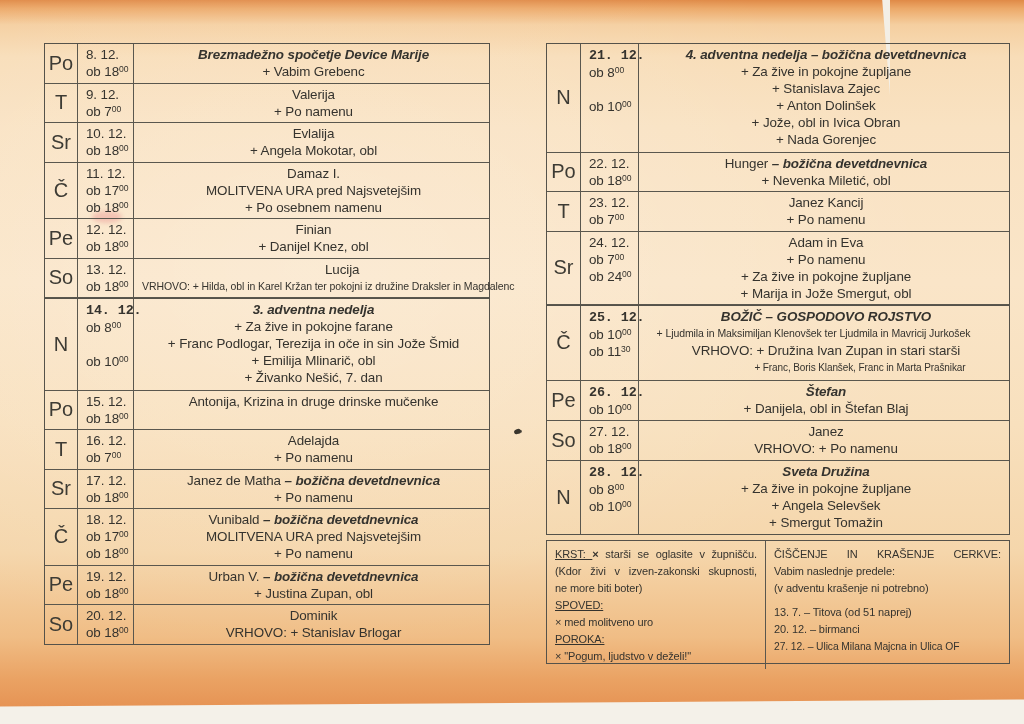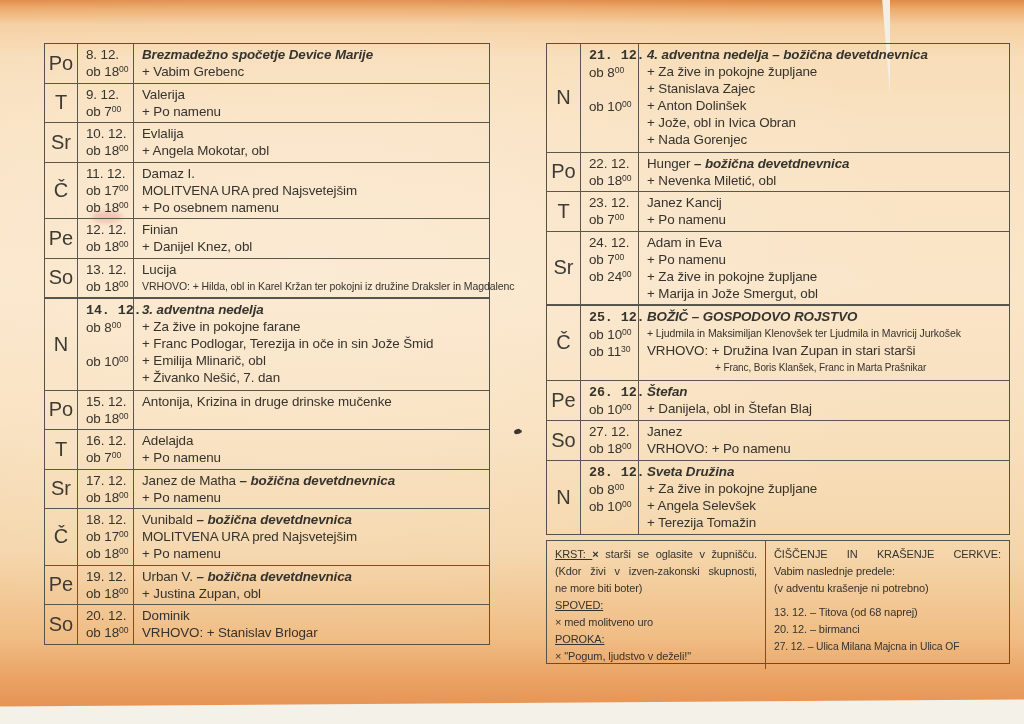--- a/index.html
+++ b/index.html
@@ -47,21 +47,21 @@
   .row:last-child{border-bottom:none;}
   .sched.left  .row{grid-template-columns:33px 56px 1fr;}
   .sched.right .row{grid-template-columns:34px 58px 1fr;}
   .row.thick{border-top:1px solid #55524a;}
   .cell{padding:2px 0 2.5px 0;}
   .day{
     display:flex;align-items:center;justify-content:center;
     border-right:1px solid #5a574e;font-size:20px;color:#3d3b34;
   }
   .datec{border-right:1px solid #5a574e;padding-left:8px;padding-right:10px;}
-  .descc{padding-left:8px;padding-right:4px;}
+  .descc{padding-left:8px;padding-right:4px;text-align:center;}
   .dline{line-height:17px;font-size:13.4px;white-space:nowrap;letter-spacing:-0.1px;}
   .dline .b{font-weight:bold;font-family:Liberation Mono, monospace;}
   sup.sup{font-size:8.6px;line-height:0;vertical-align:4px;letter-spacing:0;}
   .it{}
   .bi{font-style:italic;font-weight:bold;}
   .sm{font-size:11.3px;transform:scaleX(0.93);transform-origin:left center;}
   .ind{padding-left:68px;font-size:10px;}
   
   .infobox{
     position:absolute;left:546px;top:540px;width:462px;height:122px;
@@ -382,38 +382,38 @@
         <div class="cell datec">
           <div class="dline"><span class="b">28. 12.</span></div>
           <div class="dline"><span>ob 8</span><sup class="sup">00</sup></div>
           <div class="dline"><span>ob 10</span><sup class="sup">00</sup></div>
           <div class="dline">&nbsp;</div>
         </div>
         <div class="cell descc">
           <div class="dline"><span class="bi">Sveta Družina</span></div>
           <div class="dline"><span>+ Za žive in pokojne župljane</span></div>
           <div class="dline"><span>+ Angela Selevšek</span></div>
-          <div class="dline"><span>+ Terezija Tomažin</span></div>
+          <div class="dline"><span>+ Smergut Tomažin</span></div>
         </div>
       </div>
     </div>
 
   <div class="infobox">
     <div class="ib l" id="info-left">
         <div class="iline just"><span class="u">KRST: </span><span class="x">× </span><span>starši se oglasite v župnišču.</span></div>
         <div class="iline just"><span>(Kdor živi v izven-zakonski skupnosti,</span></div>
         <div class="iline"><span>ne more biti boter)</span></div>
         <div class="iline"><span class="u">SPOVED:</span></div>
         <div class="iline"><span>× med molitveno uro</span></div>
         <div class="iline"><span class="u">POROKA:</span></div>
         <div class="iline"><span>× "Pogum, ljudstvo v deželi!"</span></div>
       </div>
     <div class="ib r" id="info-right">
         <div class="iline just"><span>ČIŠČENJE IN KRAŠENJE CERKVE:</span></div>
         <div class="iline"><span>Vabim naslednje predele:</span></div>
         <div class="iline"><span>(</span><span class="it">v adventu krašenje ni potrebno</span><span>)</span></div>
         <div class="iline gap"></div>
-        <div class="iline"><span>13. 12. – Titova (od 68 naprej)</span></div>
+        <div class="iline"><span>13. 7. – Titova (od 51 naprej)</span></div>
         <div class="iline"><span>20. 12. –  birmanci</span></div>
         <div class="iline sm"><span>27. 12. – Ulica Milana Majcna in Ulica OF</span></div>
       </div>
   </div>
 </div>
 
 </body></html>

